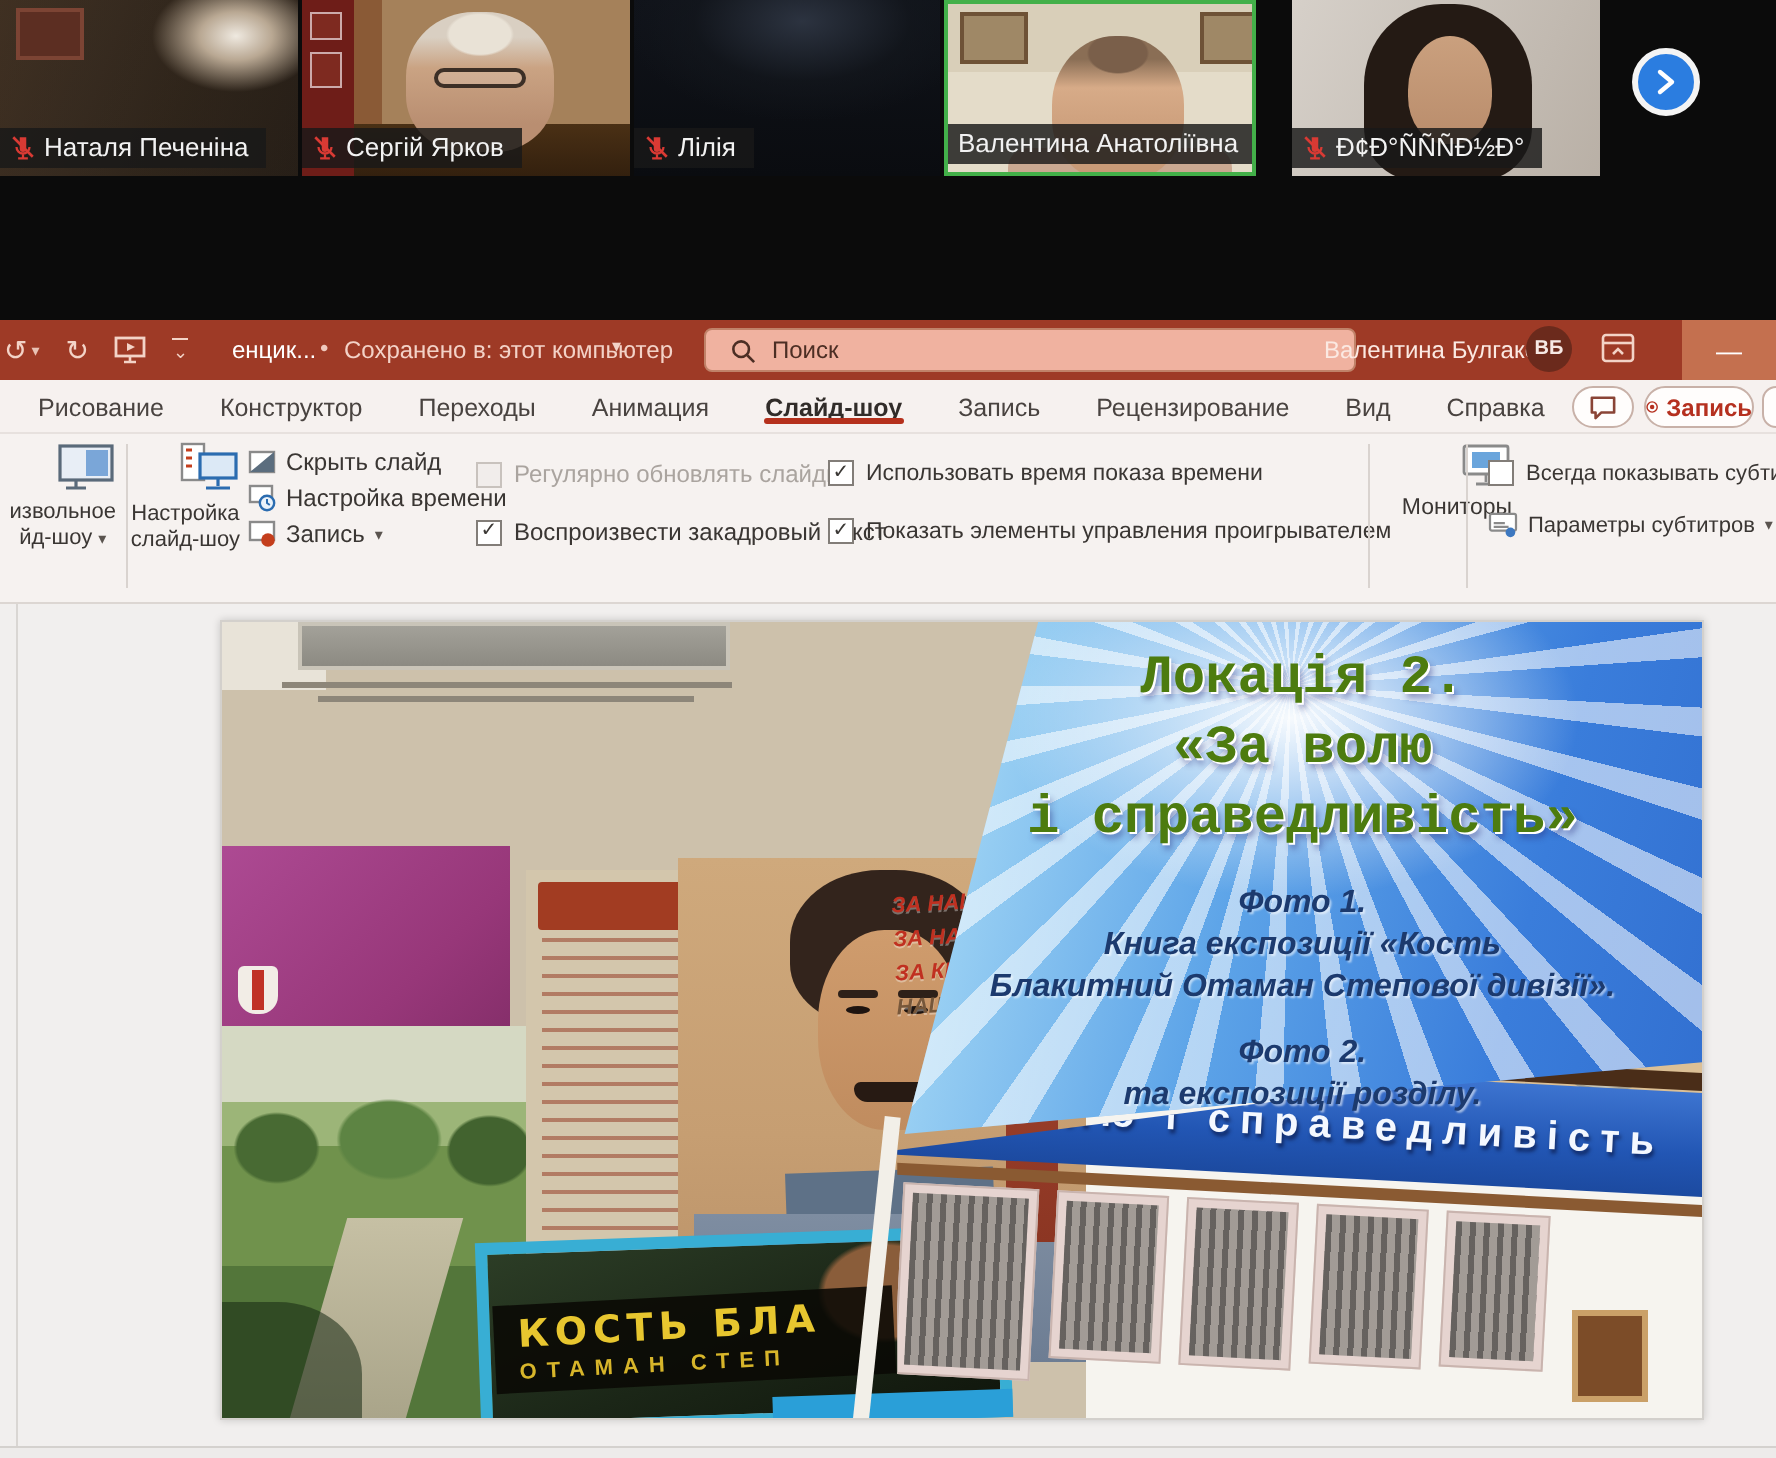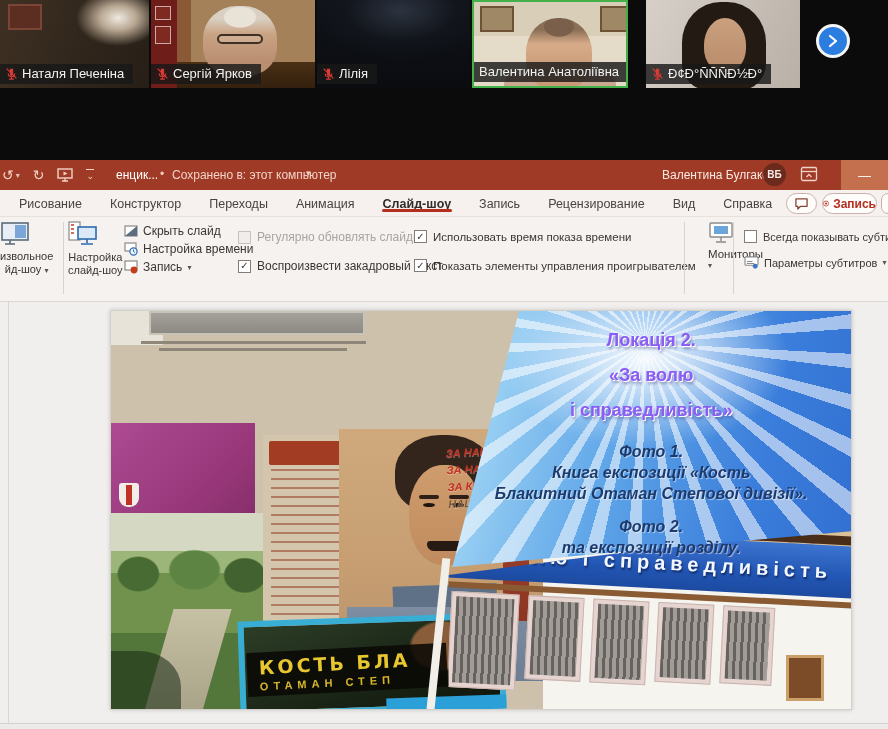--- a/index.html
+++ b/index.html
@@ -69,21 +69,21 @@
   .tab.active::after { content:""; position:absolute; left:0; right:0; bottom:1px; height:3px; border-radius:2px; background:#b5301c; }
   .tr-btn { position:absolute; top:3px; height:21px; border:1px solid #c8b1a8; border-radius:11px; background:#fffdfc;
     display:flex; align-items:center; justify-content:center; gap:4px; cursor:pointer; }
   #comment-btn { left:786px; width:31px; }
   #record-top-btn { left:822px; width:55px; color:#b5301f; font-size:12px; font-weight:bold; }
   #partial-btn { left:881px; width:14px; }
 
   
   #ribbon { position:absolute; left:0; top:217px; width:888px; height:85px; background:#f6f2f0; border-bottom:1px solid #dcd6d2; font-size:12px; color:#3a3633; }
   .vdiv { position:absolute; top:5px; height:72px; width:1px; background:#d9d3cf; }
-  .bigbtn { position:absolute; display:flex; flex-direction:column; align-items:flex-start; cursor:pointer; text-align:center; }
+  .bigbtn { position:absolute; display:flex; flex-direction:column; align-items:flex-end; cursor:pointer; text-align:center; }
   .bigbtn .lbl { font-size:11px; line-height:13px; color:#3a3633; margin-top:3px; white-space:nowrap; }
   .caret { font-size:8px; color:#5a5document; color:#5a544f; }
   .smallbtn { position:absolute; display:flex; align-items:center; gap:5px; cursor:pointer; white-space:nowrap; }
   .cbx { position:absolute; display:flex; align-items:center; gap:6px; cursor:pointer; white-space:nowrap; }
   .box { width:13px; height:13px; border:1px solid #827d78; background:#fff; display:flex; align-items:center; justify-content:center;
     font-size:10px; color:#3b3835; line-height:1; }
   .cbx.disabled { color:#aaa49f; }
   .cbx.disabled .box { border-color:#c8c2bd; background:#f1edeb; color:transparent; }
   .grouplabel { position:absolute; top:284px; font-size:11px; color:#6b645f; text-align:center; }
 
@@ -150,22 +150,22 @@
   #book .blue { position:absolute; right:-6px; bottom:-6px; width:120px; height:14px; background:#2a9fd8; }
 
   
   #rays { position:absolute; left:0; top:0; width:742px; height:400px;
     clip-path:polygon(55% 0%, 100% 0%, 100% 55%, 46% 64%);
     background:
       radial-gradient(240px 150px at 72% 12%, rgba(255,255,255,.95) 0%, rgba(255,255,255,0) 60%),
       repeating-conic-gradient(from 200deg at 72% 8%, rgba(255,255,255,.55) 0deg 4deg, rgba(255,255,255,0) 4deg 11deg),
       linear-gradient(104deg, #5fd06a 0%, #8fe6b8 14%, #c8f2ee 30%, #9fd4f4 46%, #5da4e8 64%, #3a7ddb 82%, #2f6bcd 100%); }
   #slide-text { position:absolute; left:46%; top:12px; width:54%; text-align:center; }
-  .stitle { font-size:18px; line-height:35px; font-weight:bold; color:#8b5cf6;
-    text-shadow:1px 1px 0 #ffffff, 2px 3px 3px rgba(40,40,120,.45); }
+  .stitle { font-size:27px; line-height:35px; font-weight:bold; color:#4d7c0f;
+    text-shadow:1px 1px 0 #ffffff, 2px 3px 3px rgba(40,40,120,.45);font-family:Liberation Mono, monospace; }
   .scap { font-size:16px; line-height:21px; font-weight:bold; font-style:italic; color:#1c3a6e;
     text-shadow:1px 1px 1px rgba(255,255,255,.55); }
   #cap-block { margin-top:13px; }
   .gap { margin-top:12px; }
 
   
   #wall { position:absolute; left:0; top:0; width:742px; height:400px;
     clip-path:polygon(45.5% 66%, 100% 53%, 100% 100%, 45.5% 100%);
     background:linear-gradient(180deg,#d7b184 0%, #cda android77 0, #cda177 40%, #c2925f 100%); }
   #wall .ceiling { position:absolute; left:58%; top:44%; width:44%; height:14%; background:#dcc096; transform:rotate(3deg); }
@@ -279,20 +279,27 @@
         </svg>
     </span>
     <span class="qicon">
         <span style="font-size:9px;border-top:1px solid #f3d3c7;padding-top:1px;">⌄</span>
       </span>
   </div>
   <span id="doc-name">енцик...</span>
   <span id="doc-bullet">•</span>
   <span id="saved-label">Сохранено в: этот компьютер</span>
   <span id="saved-caret">▾</span>
+  <div id="search-box">
+    <svg width="13" height="13" viewBox="0 0 14 14">
+        <circle cx="6" cy="6" r="4.2" fill="none" stroke="#4c2e24" stroke-width="1.4"></circle>
+        <path d="M9.3 9.3L13 13" stroke="#4c2e24" stroke-width="1.4"></path>
+      </svg>
+    <input type="text" placeholder="Поиск" style="">
+  </div>
   <span id="user-name">Валентина Булгакова</span>
   <div id="avatar">ВБ</div>
   <span id="ribbon-opts">
     <svg width="18" height="16" viewBox="0 0 18 16">
         <rect x="1.5" y="1.5" width="15" height="13" rx="1.5" fill="none" stroke="#f3d3c7" stroke-width="1.3"></rect>
         <path d="M1.5 5.5h15" stroke="#f3d3c7" stroke-width="1.3"></path>
         <path d="M6.5 11l2.5-2.5L11.5 11" stroke="#f3d3c7" stroke-width="1.3" fill="none"></path>
       </svg>
   </span>
   <div id="min-btn">—</div>

